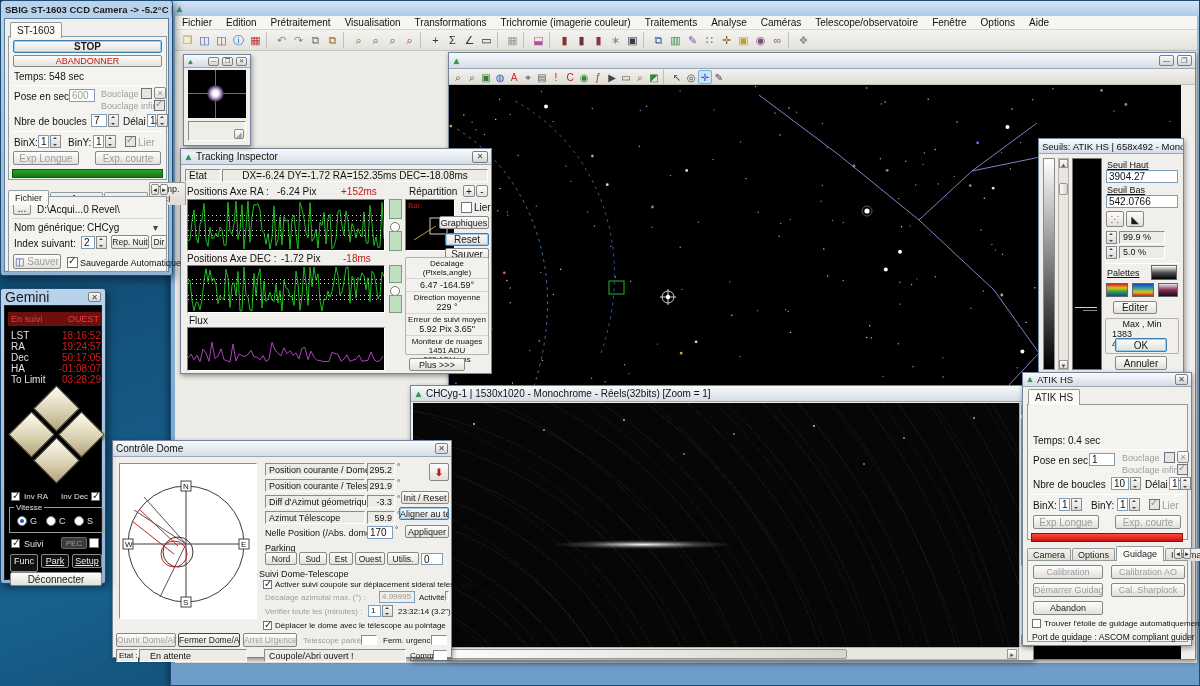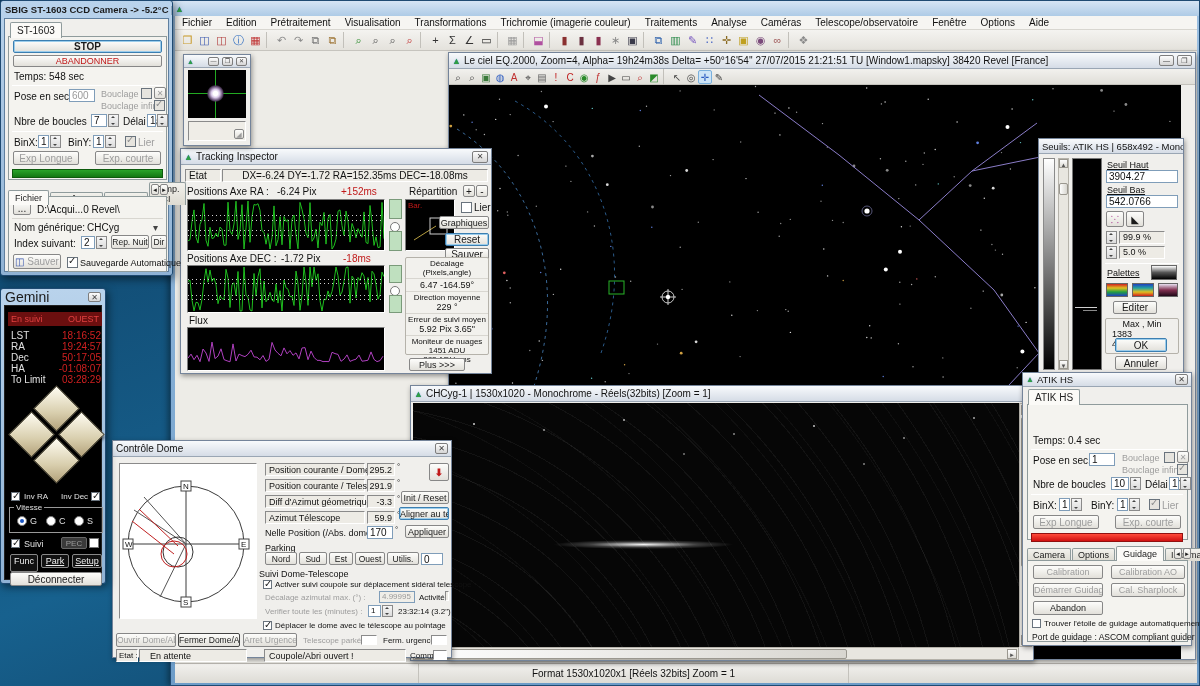--- a/index.html
+++ b/index.html
@@ -120,30 +120,25 @@
         <span class="tbico" style="color: rgb(138, 106, 32);">✛</span>
         <span class="tbico" style="color: rgb(192, 160, 32);">▣</span>
         <span class="tbico" style="color: rgb(122, 74, 122);">◉</span>
         <span class="tbico" style="color: rgb(160, 90, 90);">∞</span>
         <span class="tsep"></span>
         <span class="tbico" style="color: rgb(138, 138, 138);">❖</span>
       </div>
 
     <div class="abs" style="left:4px;top:50px;width:1022px;height:612px;background:#edece7"></div>
 
-    <div class="abs" style="left:4px;top:662px;width:1022px;height:20px;background:linear-gradient(#f2f1ee,#dddbd5);border-top:1px solid #b9b6b0;display:flex;align-items:center;font-size:10px">
-      <span style="width:244px;height:100%;border-right:1px solid #c4c2bc"></span>
-      <span style="width:430px;height:100%;border-right:1px solid #c4c2bc;display:flex;align-items:center;justify-content:center">Format 1530x1020x1 [Réels 32bits]  Zoom = 1</span>
-    </div>
   </div>
 
   <div class="cwin" style="left:448px;top:52px;width:748px;height:608px">
     <div class="ctit">
       <span class="logo">▲</span>
-      <span style="font-size:10px">Le ciel EQ.2000, Zoom=4, Alpha= 19h24m38s Delta= +50°16'54''   27/07/2015 21:21:51 TU [Window1.mapsky]   38420 Revel [France]</span>
       <span class="sysb" style="margin-left:auto">—</span>
       <span class="sysb">❐</span>
     </div>
     <div class="abs" id="sky-toolbar" style="left:0;top:16px;width:746px;height:16px;background:linear-gradient(#f2f1ee,#e0ded8);border-bottom:1px solid #c4c2bc;display:flex;align-items:center;padding-left:2px;--ico:13px">
         <span class="tbico" style="color: rgb(68, 68, 68); width: 14px; height: 14px; font-size: 10px; line-height: 13px;">⌕</span>
         <span class="tbico" style="color: rgb(68, 68, 68); width: 14px; height: 14px; font-size: 10px; line-height: 13px;">⌕</span>
         <span class="tbico" style="color: rgb(58, 122, 58); width: 14px; height: 14px; font-size: 10px; line-height: 13px;">▣</span>
         <span class="tbico" style="color: rgb(42, 90, 192); width: 14px; height: 14px; font-size: 10px; line-height: 13px;">◍</span>
         <span class="tbico" style="color: rgb(192, 48, 48); width: 14px; height: 14px; font-size: 10px; line-height: 13px;">A</span>
         <span class="tbico" style="color: rgb(68, 68, 68); width: 14px; height: 14px; font-size: 10px; line-height: 13px;">⌖</span>

